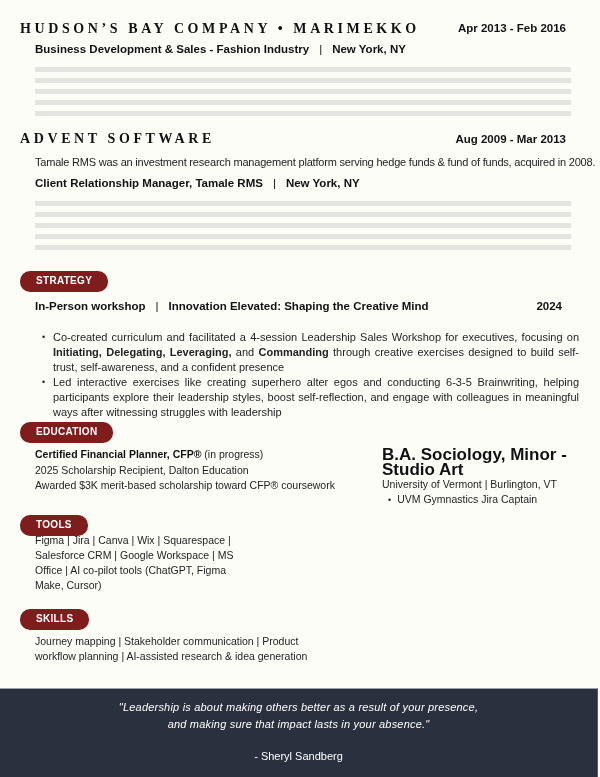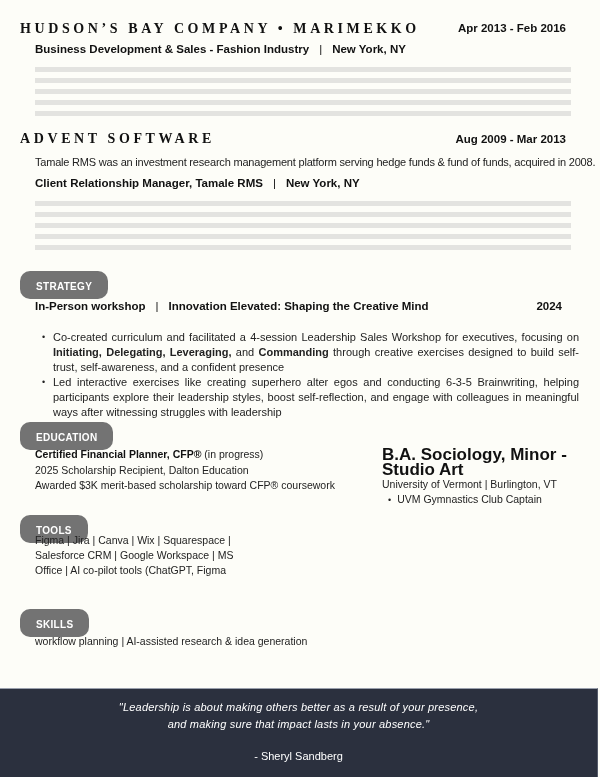--- a/index.html
+++ b/index.html
@@ -21,24 +21,24 @@
     .role {
       font-weight: bold; font-size: 11.5px; color: #111; white-space: nowrap;
     }
     .role .sep { display: inline-block; margin: 0 10px; font-weight: normal; }
     .desc { font-size: 11px; color: #222; white-space: nowrap; letter-spacing: -0.2px; }
     .bar {
       position: absolute; left: 35px; width: 536px; height: 5px;
       background: #e3e3e0;
     }
     .pill {
-      position: absolute; left: 20px; height: 28px;
-      background: #737373; border-radius: 10px;
+      position: absolute; left: 20px; height: 21px;
+      background: #7f1d1d; border-radius: 10px;
       color: #ffffff; font-weight: bold; font-size: 10px;
-      line-height: 19px; padding: 6px 16px; letter-spacing: 0.3px;
+      line-height: 19px; padding: 0 16px; letter-spacing: 0.3px;
       box-sizing: border-box;
     }
     .bullets {
       position: absolute; left: 27px; width: 540px; margin: 12px; padding: 0;
       list-style: none; font-size: 11px; line-height: 15px; color: #222;
     }
     .bullets li { position: relative; padding-left: 14px; text-align: justify; }
     .bullets li::before {
       content: "\2022"; position: absolute; left: 3px; top: 0; font-size: 9px;
     }
@@ -90,32 +90,34 @@
 
 <div class="pill" style="top:422px;">EDUCATION</div>
 <div class="abs text-block" style="left:35px; top:447px;">
   <div><b>Certified Financial Planner, CFP®</b><span> (in progress)</span></div>
   <div>2025 Scholarship Recipient, Dalton Education</div>
   <div>Awarded $3K merit-based scholarship toward CFP® coursework</div>
 </div>
 <div class="abs" style="left:382px; top:447px;">
   <div style="font-weight:bold; font-size:17px; color:#111; line-height:15px;">B.A. Sociology, Minor - Studio Art</div>
   <div style="font-size:10.5px; line-height:14px; color:#222;">University of Vermont | Burlington, VT</div>
-  <div style="font-size:10.5px; line-height:16px; color:#222; padding-left:6px;"><span style="font-size:9px; margin-right:6px;">•</span><span>UVM Gymnastics Club Captain</span></div>
+  <div style="font-size:10.5px; line-height:16px; color:#222; padding-left:6px;"><span style="font-size:9px; margin-right:6px;">•</span><span>UVM Gymnastics Jira Captain</span></div>
 </div>
 
 <div class="pill" style="top:508px;margin-top:7px;">TOOLS</div>
 <div class="abs text-block" style="left:35px; top:533px; line-height:15px;">
   <div>Figma | Jira | Canva | Wix | Squarespace |</div>
   <div>Salesforce CRM | Google Workspace | MS</div>
   <div>Office | AI co-pilot tools (ChatGPT, Figma</div>
+  <div>Make, Cursor)</div>
 </div>
 
 <div class="pill" style="top:609px;">SKILLS</div>
 <div class="abs text-block" style="left:35px; top:634px; line-height:15px;">
+  <div>Journey mapping | Stakeholder communication | Product</div>
   <div>workflow planning | AI-assisted research &amp; idea generation</div>
 </div>
 
 <div class="footer">
   <div class="quote">
     <div>"Leadership is about making others better as a result of your presence,</div>
     <div>and making sure that impact lasts in your absence."</div>
   </div>
   <div class="author">- Sheryl Sandberg</div>
 </div>

